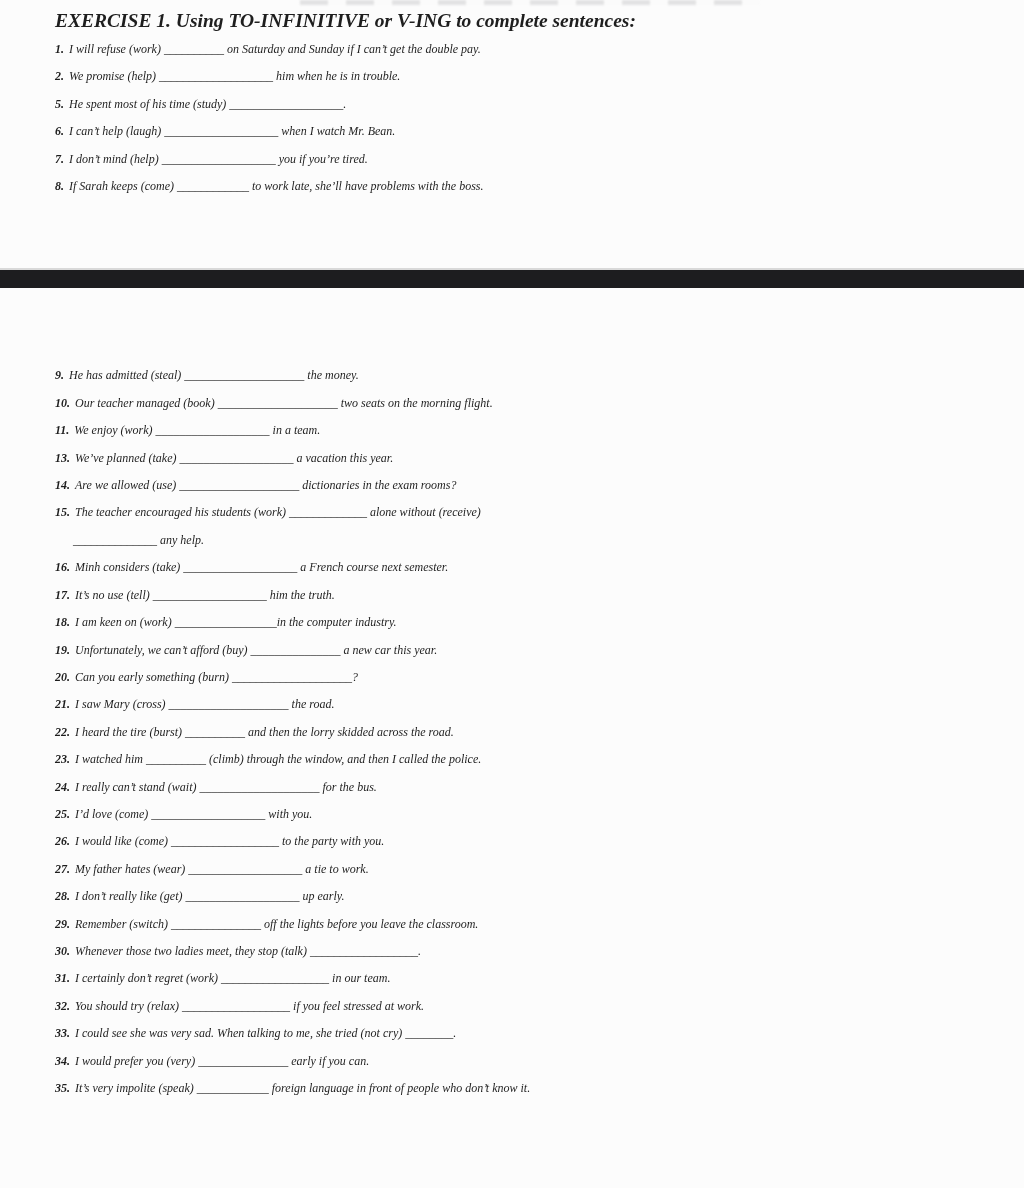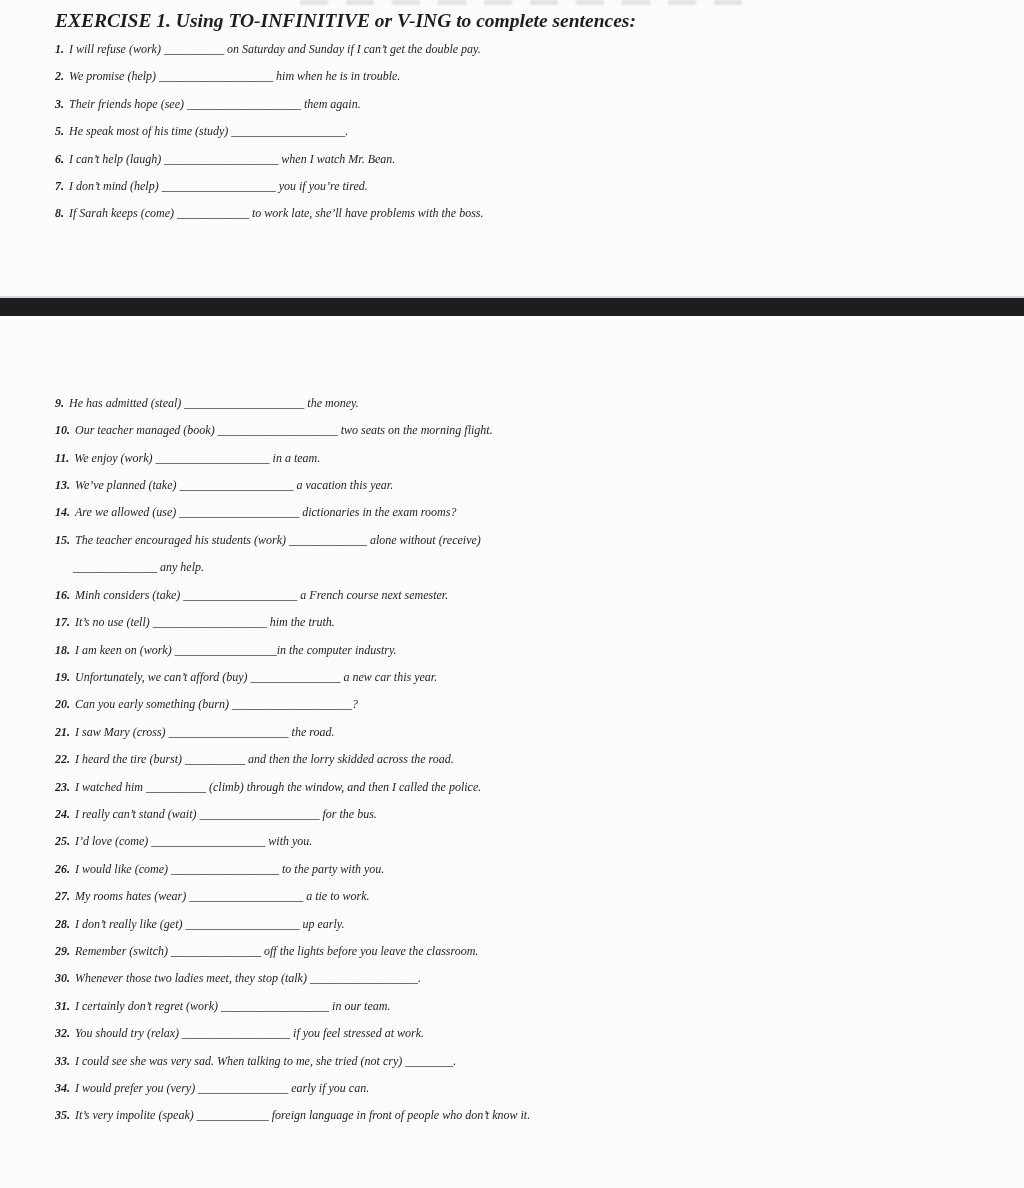--- a/index.html
+++ b/index.html
@@ -70,24 +70,23 @@
 <div class="content">
 
   <div class="title">EXERCISE 1. Using TO-INFINITIVE or V-ING to complete sentences:</div>
 
   <div class="section-1">
 
       <p class="item"><span class="num">1.</span><span class="txt">I will refuse (work) __________ on Saturday and Sunday if I can’t get the double pay.</span></p>
 
       <p class="item"><span class="num">2.</span><span class="txt">We promise (help) ___________________ him when he is in trouble.</span></p>
 
-      <p class="item"><span class="num">3.</span><span class="txt">Their friends hope (see) ___________________ them again.</span></p>
 
 
-      <p class="item"><span class="num">5.</span><span class="txt">He speak most of his time (study) ___________________.</span></p>
+      <p class="item"><span class="num">5.</span><span class="txt">He spent most of his time (study) ___________________.</span></p>
 
       <p class="item"><span class="num">6.</span><span class="txt">I can’t help (laugh) ___________________ when I watch Mr. Bean.</span></p>
 
       <p class="item"><span class="num">7.</span><span class="txt">I don’t mind (help) ___________________ you if you’re tired.</span></p>
 
       <p class="item"><span class="num">8.</span><span class="txt">If Sarah keeps (come) ____________ to work late, she’ll have problems with the boss.</span></p>
     </div>
 
 </div>
 
@@ -124,21 +123,21 @@
     <p class="item"><span class="num">22.</span><span class="txt">I heard the tire (burst) __________ and then the lorry skidded across the road.</span></p>
 
     <p class="item"><span class="num">23.</span><span class="txt">I watched him __________ (climb) through the window, and then I called the police.</span></p>
 
     <p class="item"><span class="num">24.</span><span class="txt">I really can’t stand (wait) ____________________ for the bus.</span></p>
 
     <p class="item"><span class="num">25.</span><span class="txt">I’d love (come) ___________________ with you.</span></p>
 
     <p class="item"><span class="num">26.</span><span class="txt">I would like (come) __________________ to the party with you.</span></p>
 
-    <p class="item"><span class="num">27.</span><span class="txt">My rooms hates (wear) ___________________ a tie to work.</span></p>
+    <p class="item"><span class="num">27.</span><span class="txt">My father hates (wear) ___________________ a tie to work.</span></p>
 
     <p class="item"><span class="num">28.</span><span class="txt">I don’t really like (get) ___________________ up early.</span></p>
 
     <p class="item"><span class="num">29.</span><span class="txt">Remember (switch) _______________ off the lights before you leave the classroom.</span></p>
 
     <p class="item"><span class="num">30.</span><span class="txt">Whenever those two ladies meet, they stop (talk) __________________.</span></p>
 
     <p class="item"><span class="num">31.</span><span class="txt">I certainly don’t regret (work) __________________ in our team.</span></p>
 
     <p class="item"><span class="num">32.</span><span class="txt">You should try (relax) __________________ if you feel stressed at work.</span></p>

